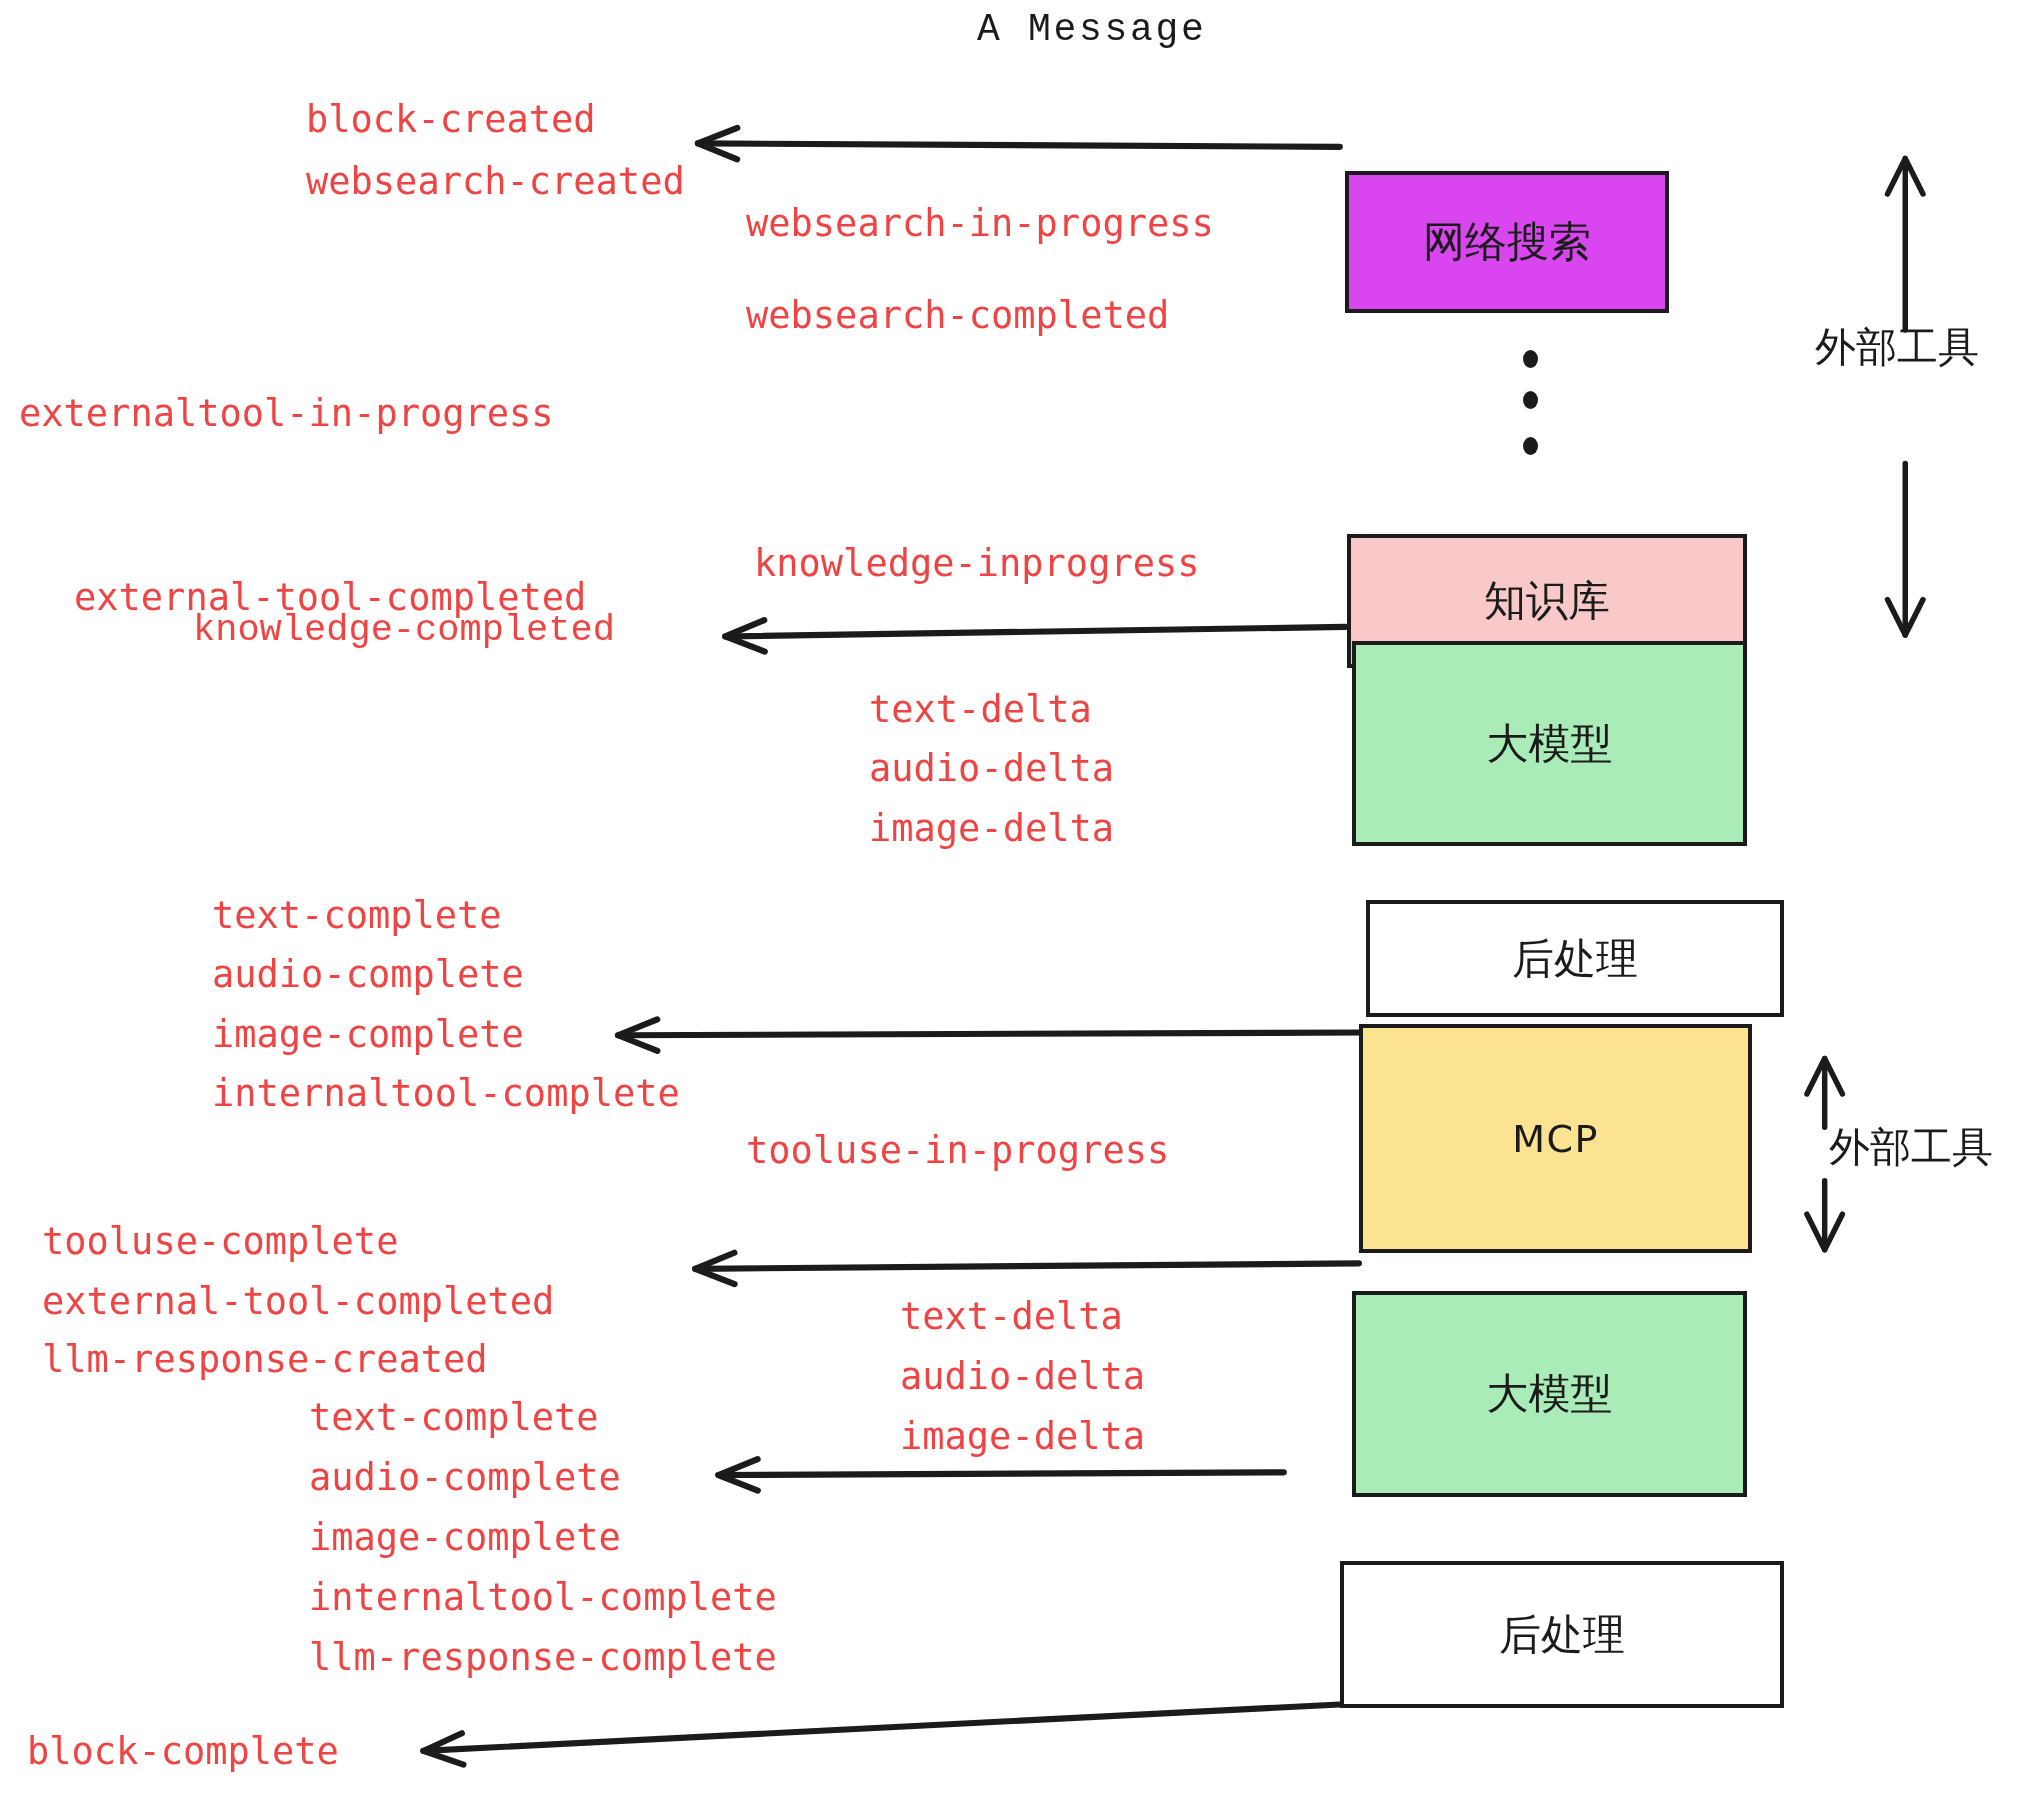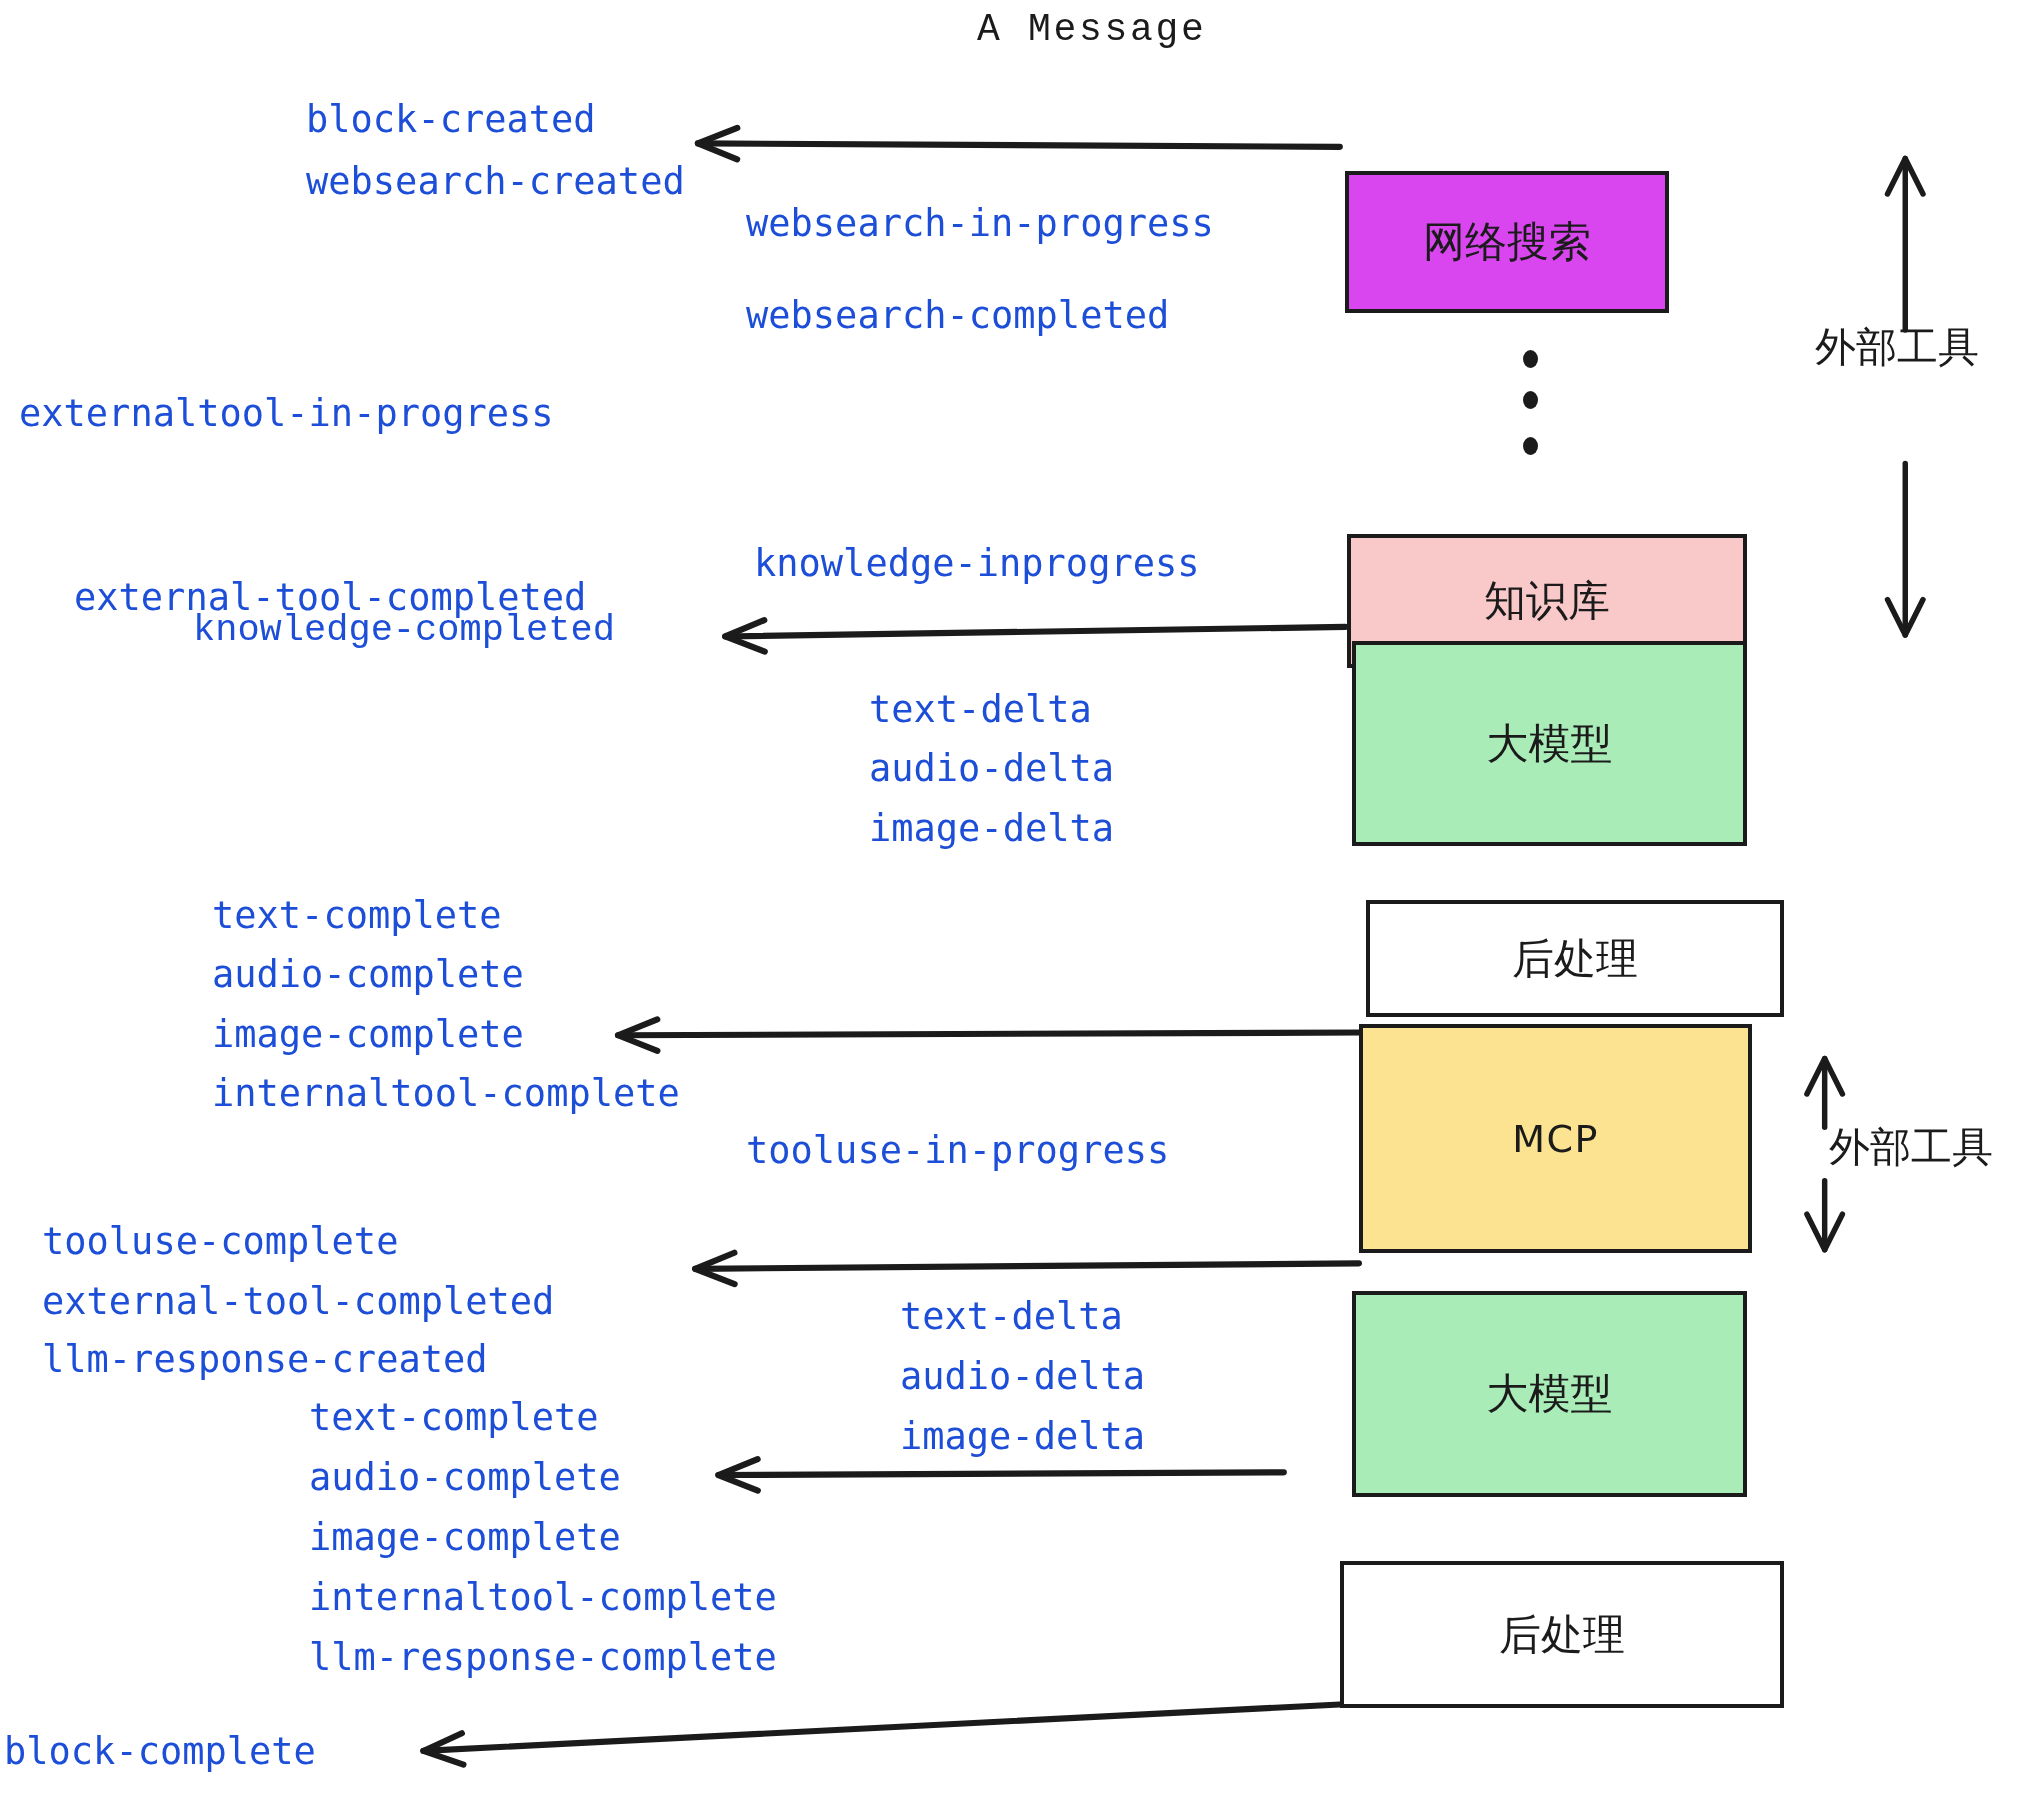--- a/index.html
+++ b/index.html
@@ -12,21 +12,21 @@
     width: 2035px;
     height: 1796px;
     background: #ffffff;
     overflow: hidden;
     font-family: "DejaVu Sans Mono", monospace;
   }
   .evt {
     position: absolute;
     font-family: "DejaVu Sans Mono", monospace;
     font-size: 37px;
-    color: #1d4ed8;
+    color: #ef4444;
     white-space: nowrap;
     letter-spacing: 0px;
     line-height: 1;
   }
   .title {
     position: absolute;
     font-family: "DejaVu Sans Mono", monospace;
     font-size: 38px;
     color: #1b1b1b;
     white-space: nowrap;
@@ -153,21 +153,21 @@
       <div class="evt" style="left: 42px; top: 1283px;">external-tool-completed</div>
       <div class="evt" style="left: 42px; top: 1341px;">llm-response-created</div>
       <div class="evt" style="left: 900px; top: 1298px;">text-delta</div>
       <div class="evt" style="left: 900px; top: 1358px;">audio-delta</div>
       <div class="evt" style="left: 900px; top: 1418px;">image-delta</div>
       <div class="evt" style="left: 309px; top: 1399px;">text-complete</div>
       <div class="evt" style="left: 309px; top: 1459px;">audio-complete</div>
       <div class="evt" style="left: 309px; top: 1519px;">image-complete</div>
       <div class="evt" style="left: 309px; top: 1579px;">internaltool-complete</div>
       <div class="evt" style="left: 309px; top: 1639px;">llm-response-complete</div>
-      <div class="evt" style="left: 4px; top: 1733px;">block-complete</div>
+      <div class="evt" style="left: 27px; top: 1733px;">block-complete</div>
     </div>
   <div id="dots-layer">
       <div class="dot" style="left: 1523px; top: 350px;"></div>
       <div class="dot" style="left: 1523px; top: 391px;"></div>
       <div class="dot" style="left: 1523px; top: 437px;"></div>
     </div>
   <div id="side-layer">
       <div class="sidelabel" style="left: 1815px; top: 320px;">外部工具</div>
       <div class="sidelabel" style="left: 1829px; top: 1120px;">外部工具</div>
     </div>

